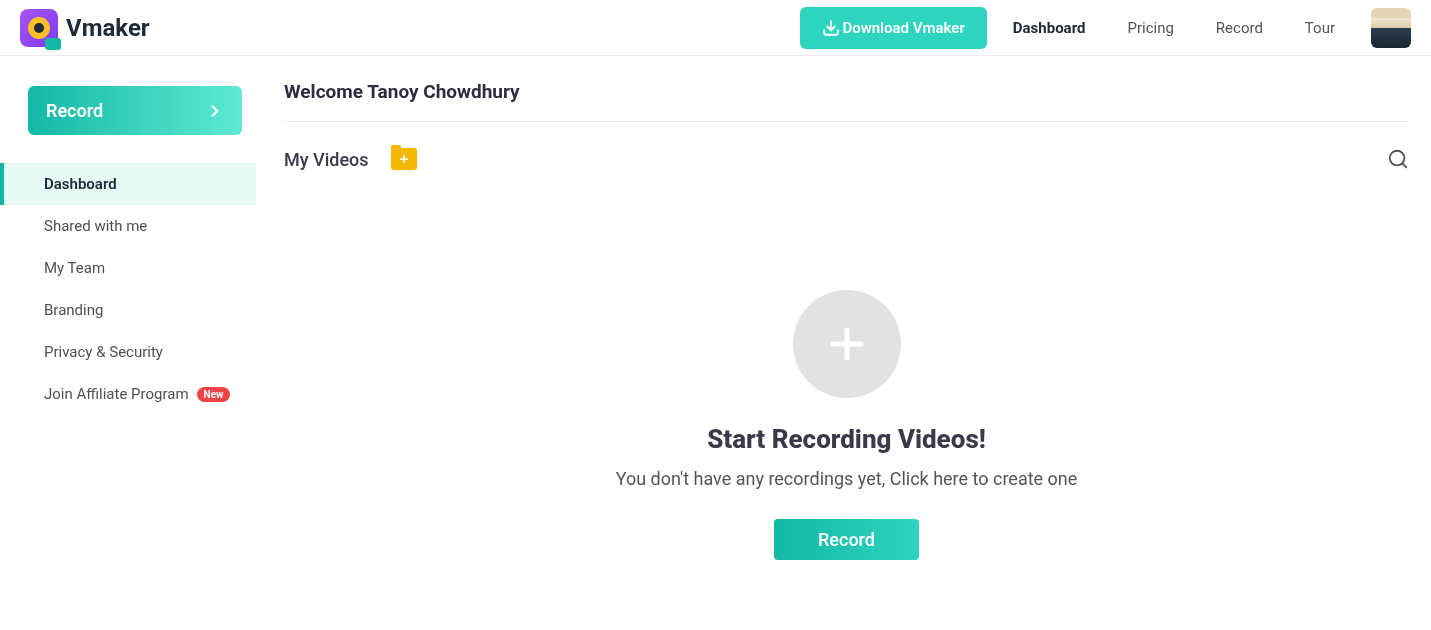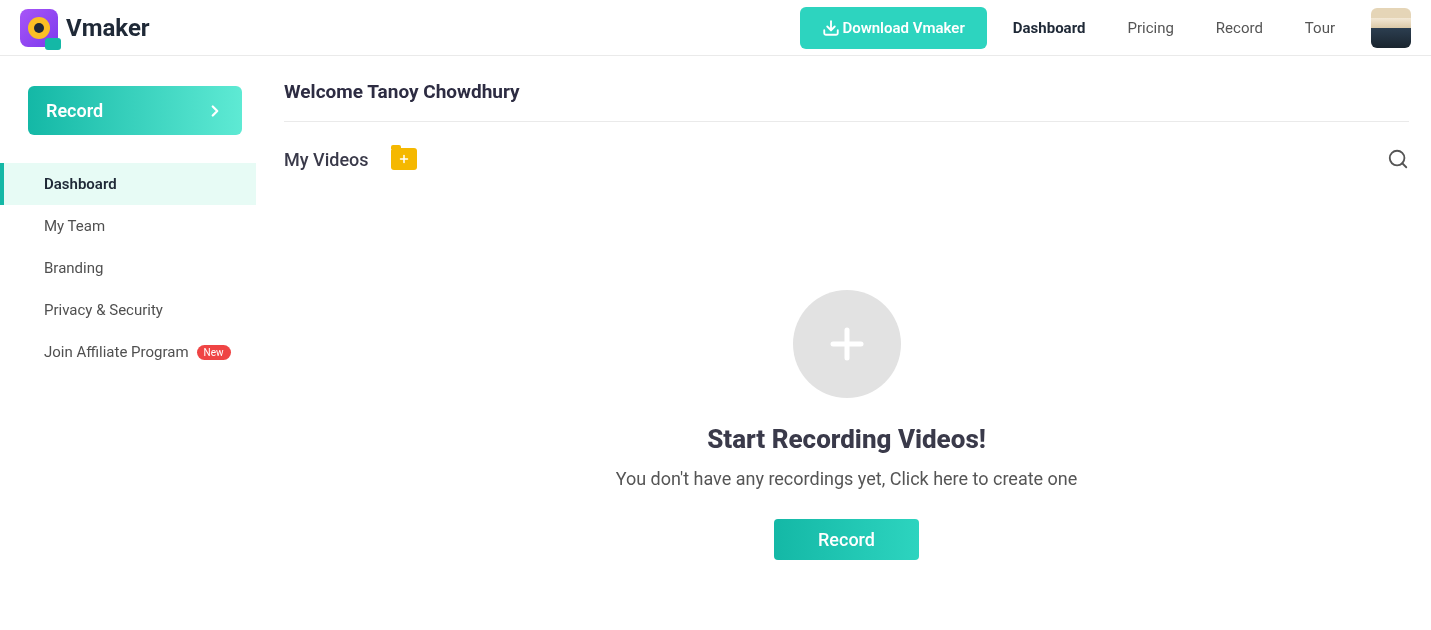--- a/index.html
+++ b/index.html
@@ -155,21 +155,21 @@
       background: #e7fbf5;
       border-left: 4px solid #14b8a6;
       padding-left: 40px;
       font-weight: 600;
       color: #1f2937;
     }
     .badge-new {
       background: #ef4444;
       color: #fff;
       font-size: 10px;
-      font-weight: 400;
+      font-weight: 700;
       padding: 2px 7px;
       border-radius: 9px;
     }
     .main {
       flex: 1;
       padding: 24px 22px 0 28px;
     }
     .welcome {
       font-size: 19px;
       font-weight: 700;
@@ -293,20 +293,23 @@
       <span>Record</span>
       <svg width="18" height="18" viewBox="0 0 24 24" fill="none" stroke="white" stroke-width="3" stroke-linecap="round" stroke-linejoin="round">
           <polyline points="9 18 15 12 9 6"></polyline>
         </svg>
     </button>
     <ul class="side-menu">
       <li class="side-item active">
         <span>Dashboard</span>
       </li>
       <li class="side-item">
+        <span>Shared with me</span>
+      </li>
+      <li class="side-item">
         <span>My Team</span>
       </li>
       <li class="side-item">
         <span>Branding</span>
       </li>
       <li class="side-item">
         <span>Privacy &amp; Security</span>
       </li>
       <li class="side-item">
         <span>Join Affiliate Program</span>

